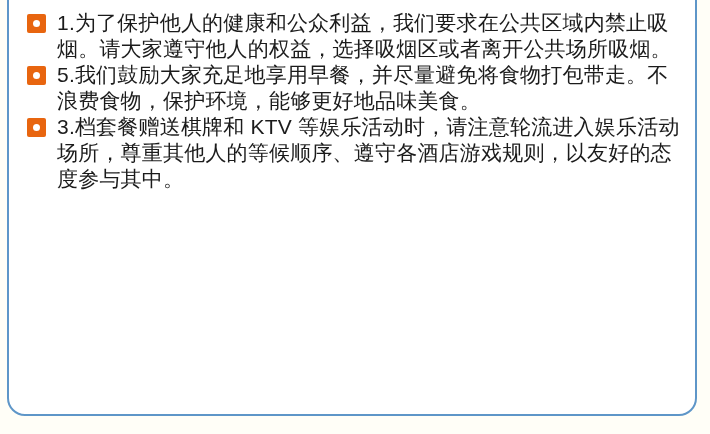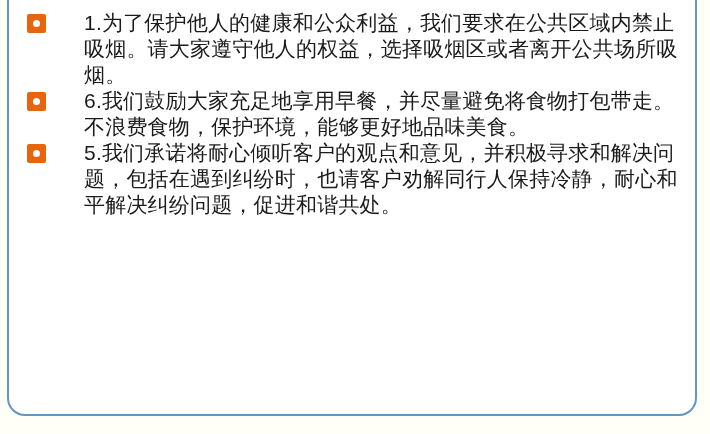--- a/index.html
+++ b/index.html
@@ -26,21 +26,20 @@
     border-radius: 18px;
     padding: 28px 12px 0 18px;
     overflow: hidden;
   }
   .rule-list {
     list-style: none;
   }
   .rule-item {
     display: flex;
     align-items: flex-start;
-    gap: 27px;
   }
   .bullet {
     flex: 0 0 auto;
     width: 19px;
     height: 19px;
     margin-top: 4px;
     margin-right: 11px;
     border-radius: 2px;
     position: relative;
   }
@@ -70,25 +69,25 @@
   <div class="card" style="border-color: rgb(94, 150, 200);">
     <ul class="rule-list">
 
       <li class="rule-item">
         <span class="bullet" style="background: rgb(232, 101, 15);"></span>
         <span class="rule-text">1.为了保护他人的健康和公众利益，我们要求在公共区域内禁止吸烟。请大家遵守他人的权益，选择吸烟区或者离开公共场所吸烟。</span>
       </li>
 
       <li class="rule-item">
         <span class="bullet" style="background: rgb(232, 101, 15);"></span>
-        <span class="rule-text">6.我们鼓励大家充足地享用早餐，并尽量避免将食物打包带走。不浪费食物，保护环境，能够更好地品味美食。</span>
+        <span class="rule-text">5.我们鼓励大家充足地享用早餐，并尽量避免将食物打包带走。不浪费食物，保护环境，能够更好地品味美食。</span>
+      </li>
+
+      <li class="rule-item">
+        <span class="bullet" style="background: rgb(232, 101, 15);"></span>
+        <span class="rule-text">3.档套餐赠送棋牌和 KTV 等娱乐活动时，请注意轮流进入娱乐活动场所，尊重其他人的等候顺序、遵守各酒店游戏规则，以友好的态度参与其中。</span>
       </li>
 
 
-
-      <li class="rule-item">
-        <span class="bullet" style="background: rgb(232, 101, 15);"></span>
-        <span class="rule-text">5.我们承诺将耐心倾听客户的观点和意见，并积极寻求和解决问题，包括在遇到纠纷时，也请客户劝解同行人保持冷静，耐心和平解决纠纷问题，促进和谐共处。</span>
-      </li>
 
     </ul>
   </div>
 </div>
 
 </body></html>

